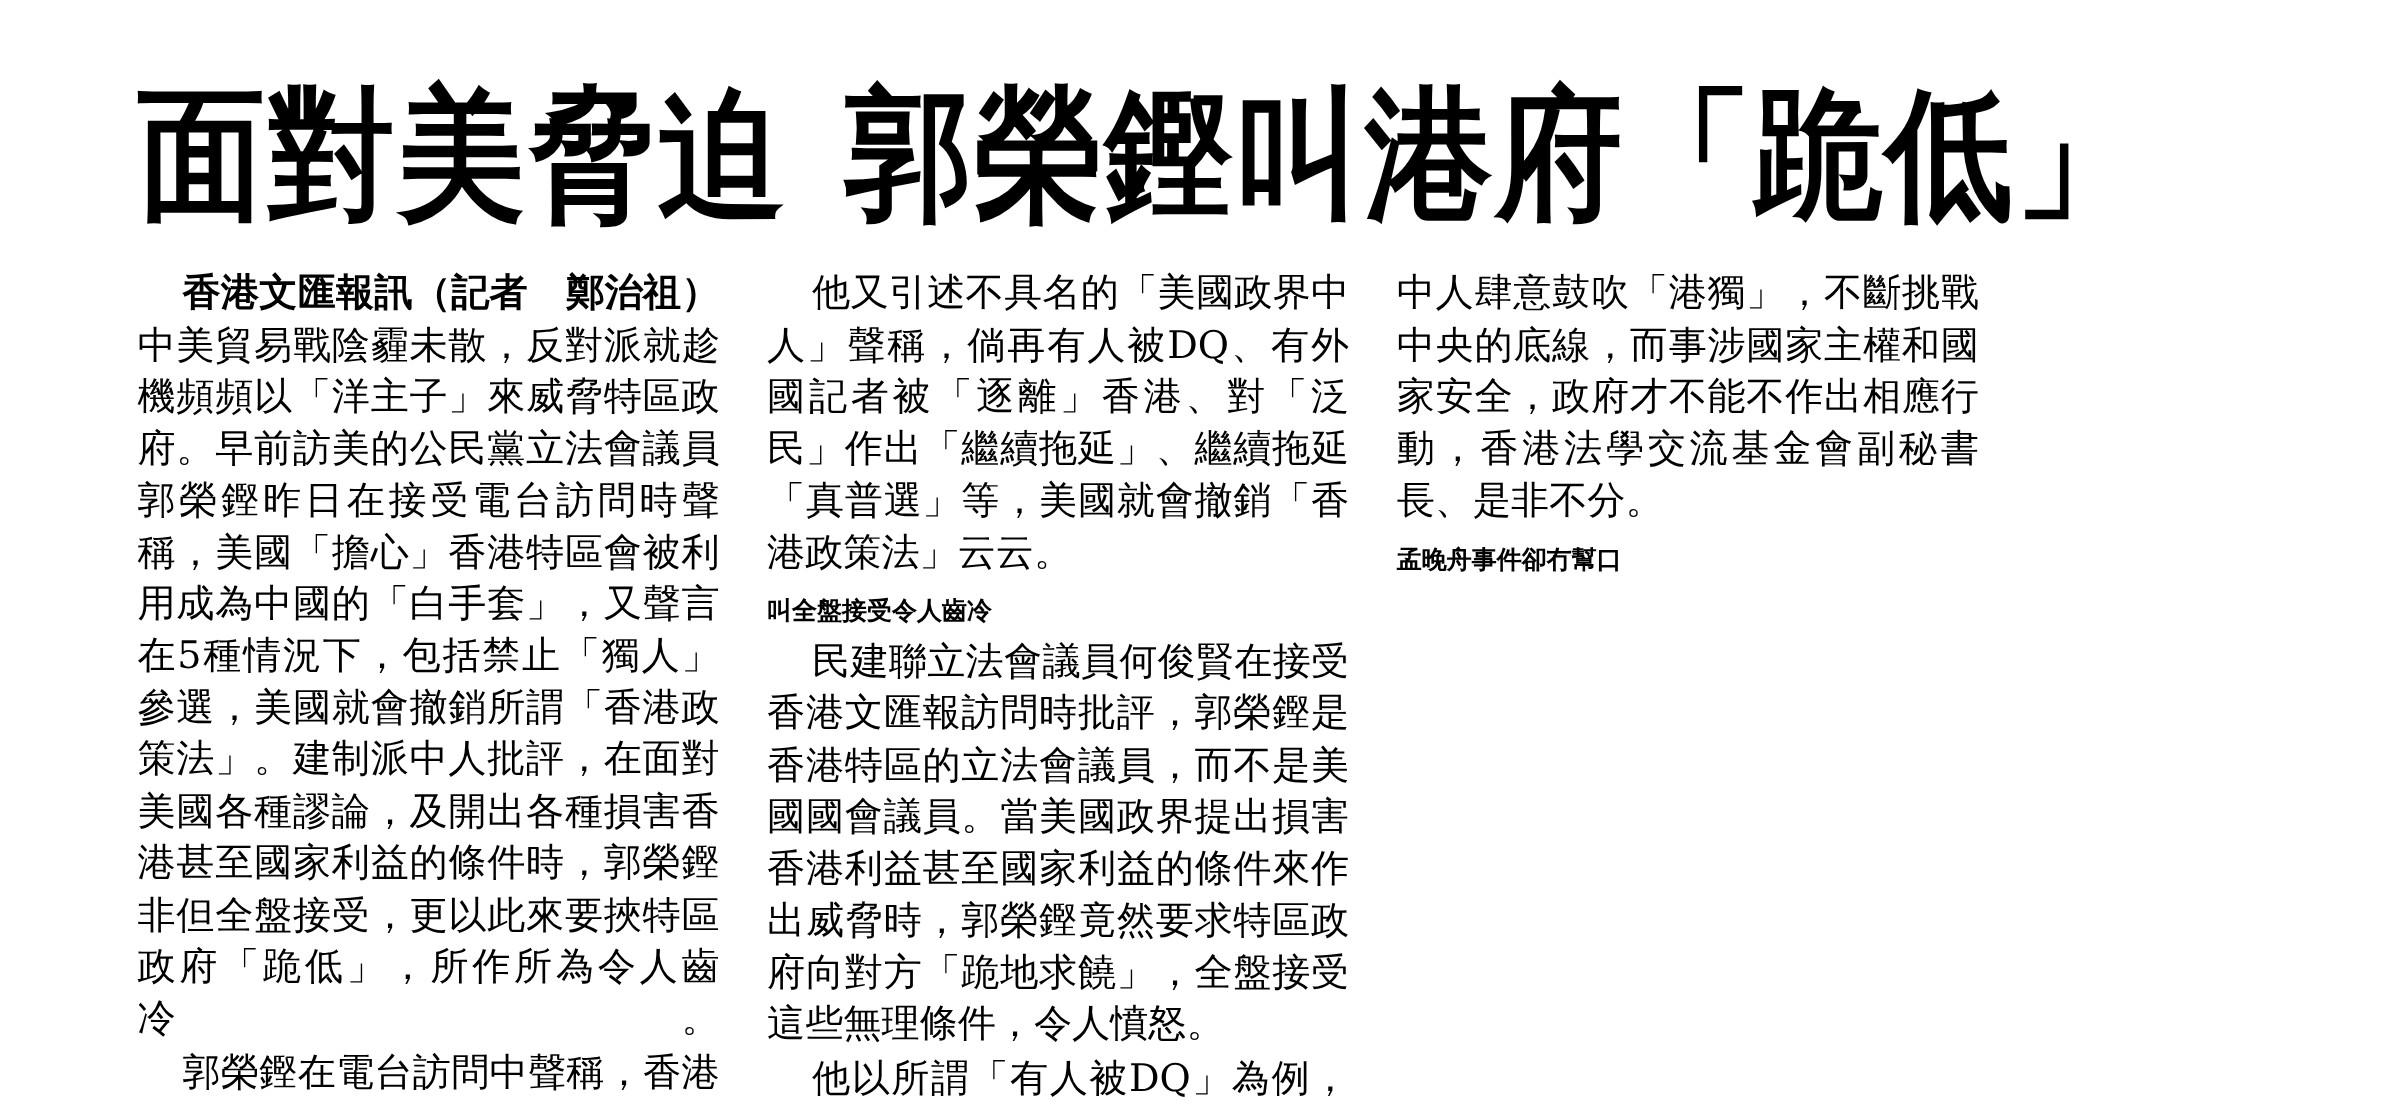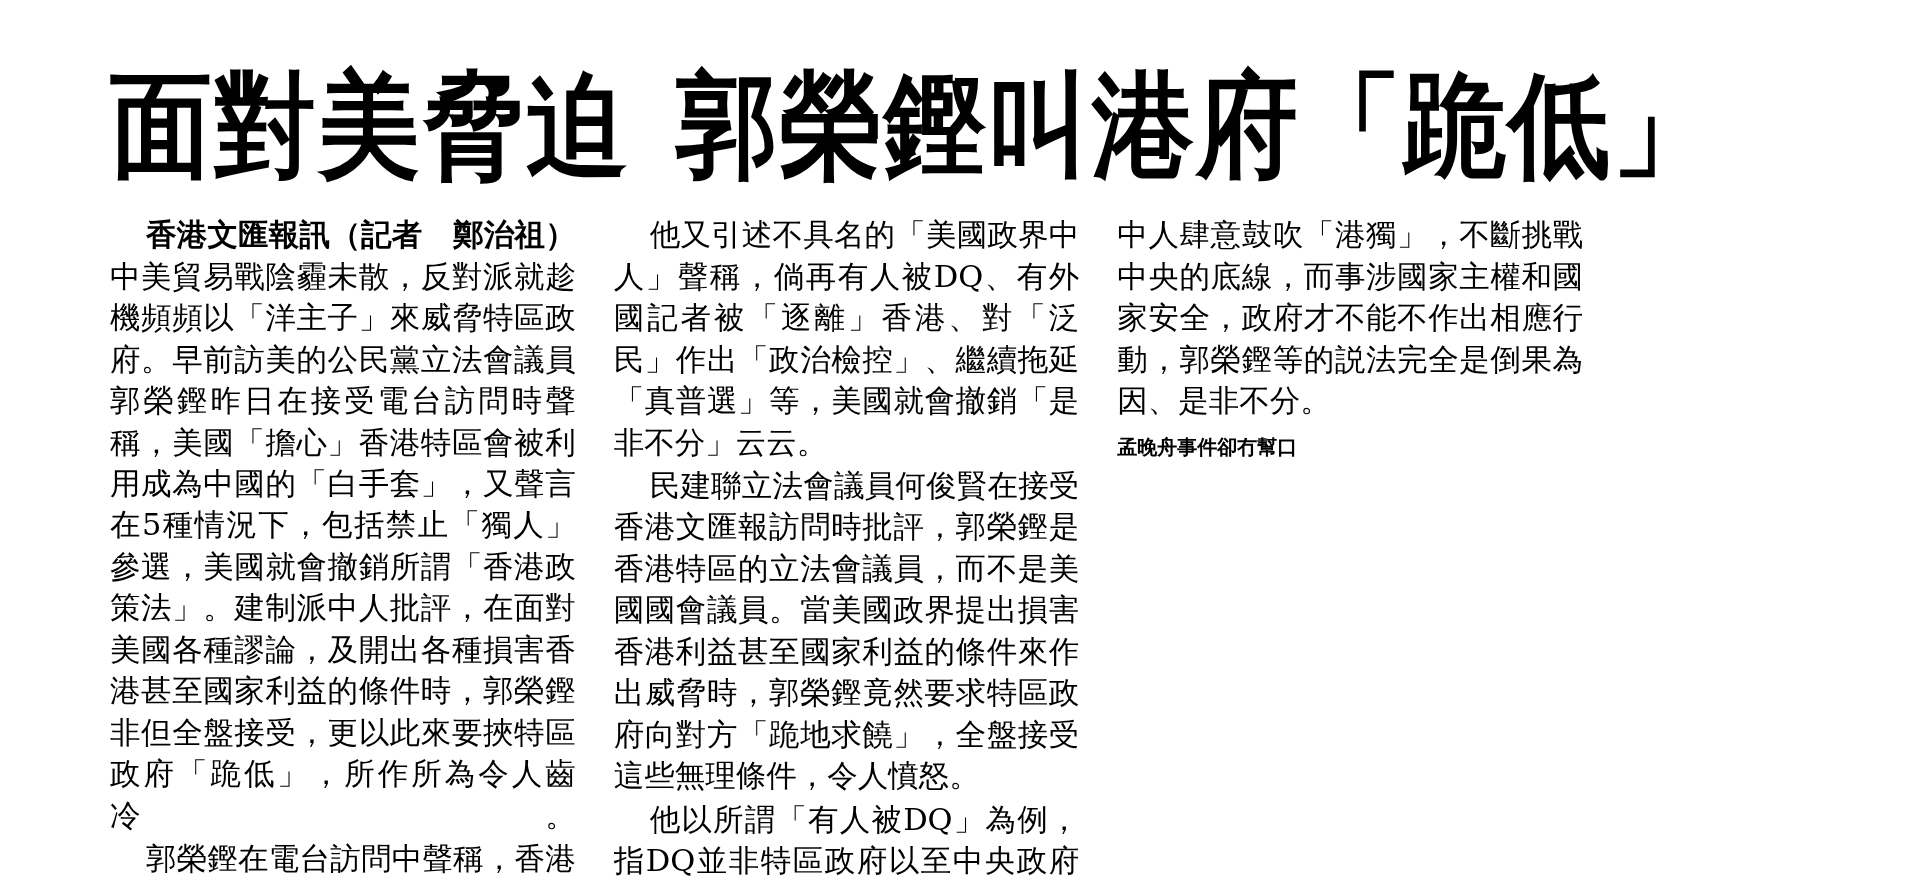--- a/index.html
+++ b/index.html
@@ -84,24 +84,25 @@
   </h1>
 
   <div class="columns">
 
     <div class="column">
       <p class="para indent"><span class="lead-in">香港文匯報訊（記者　鄭治祖）</span><span>中美貿易戰陰霾未散，反對派就趁機頻頻以「洋主子」來威脅特區政府。早前訪美的公民黨立法會議員郭榮鏗昨日在接受電台訪問時聲稱，美國「擔心」香港特區會被利用成為中國的「白手套」，又聲言在5種情況下，包括禁止「獨人」參選，美國就會撤銷所謂「香港政策法」。建制派中人批評，在面對美國各種謬論，及開出各種損害香港甚至國家利益的條件時，郭榮鏗非但全盤接受，更以此來要挾特區政府「跪低」，所作所為令人齒冷。</span></p>
       <p class="para indent last-natural"><span>郭榮鏗在電台訪問中聲稱，香港擁有獨特地位，是因為美國「給予」香港特區享有有別於內地的獨立關稅區的地位，而美方近期十分「關注」、「憂慮」香港被中國中央政府利用作為「違反國際制裁令」的「白手套」。</span></p>
     </div>
 
     <div class="column">
-      <p class="para indent last-natural"><span>他又引述不具名的「美國政界中人」聲稱，倘再有人被DQ、有外國記者被「逐離」香港、對「泛民」作出「政治檢控」、繼續拖延「真普選」等，美國就會撤銷「是非不分」云云。</span></p>
+      <p class="para indent last-natural"><span>他又引述不具名的「美國政界中人」聲稱，倘再有人被DQ、有外國記者被「逐離」香港、對「泛民」作出「繼續拖延」、繼續拖延「真普選」等，美國就會撤銷「香港政策法」云云。</span></p>
+      <h2 class="subhead">叫全盤接受令人齒冷</h2>
       <p class="para indent last-natural"><span>民建聯立法會議員何俊賢在接受香港文匯報訪問時批評，郭榮鏗是香港特區的立法會議員，而不是美國國會議員。當美國政界提出損害香港利益甚至國家利益的條件來作出威脅時，郭榮鏗竟然要求特區政府向對方「跪地求饒」，全盤接受這些無理條件，令人憤怒。</span></p>
       <p class="para indent"><span>他以所謂「有人被DQ」為例，指DQ並非特區政府以至中央政府主動為之，而是該些反對派</span></p>
     </div>
 
     <div class="column">
-      <p class="para last-natural"><span>中人肆意鼓吹「港獨」，不斷挑戰中央的底線，而事涉國家主權和國家安全，政府才不能不作出相應行動，郭榮鏗等的説法完全是倒果為因、是非不分。</span></p>
+      <p class="para last-natural"><span>中人肆意鼓吹「港獨」，不斷挑戰中央的底線，而事涉國家主權和國家安全，政府才不能不作出相應行動，香港法學交流基金會副秘書長、是非不分。</span></p>
       <h2 class="subhead">孟晚舟事件卻冇幫口</h2>
     </div>
 
   </div>
 </div>
 
 </body></html>

